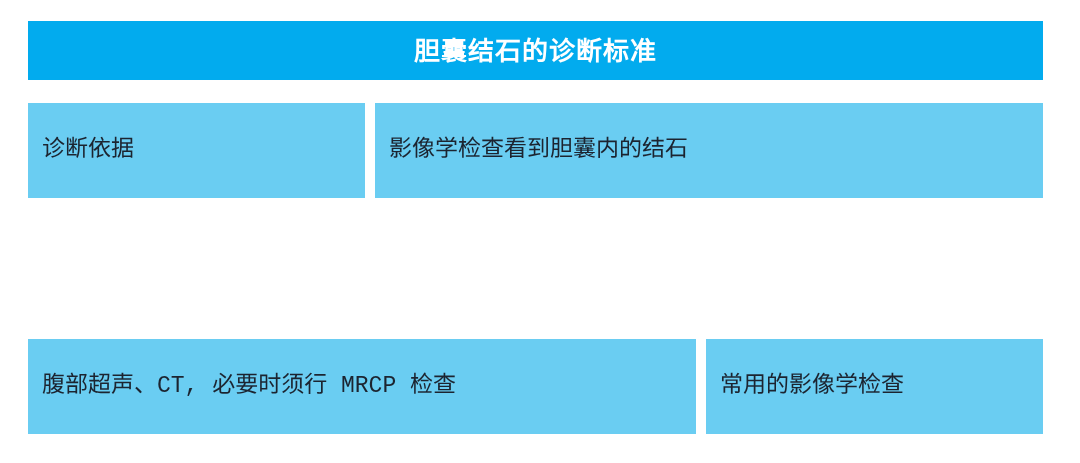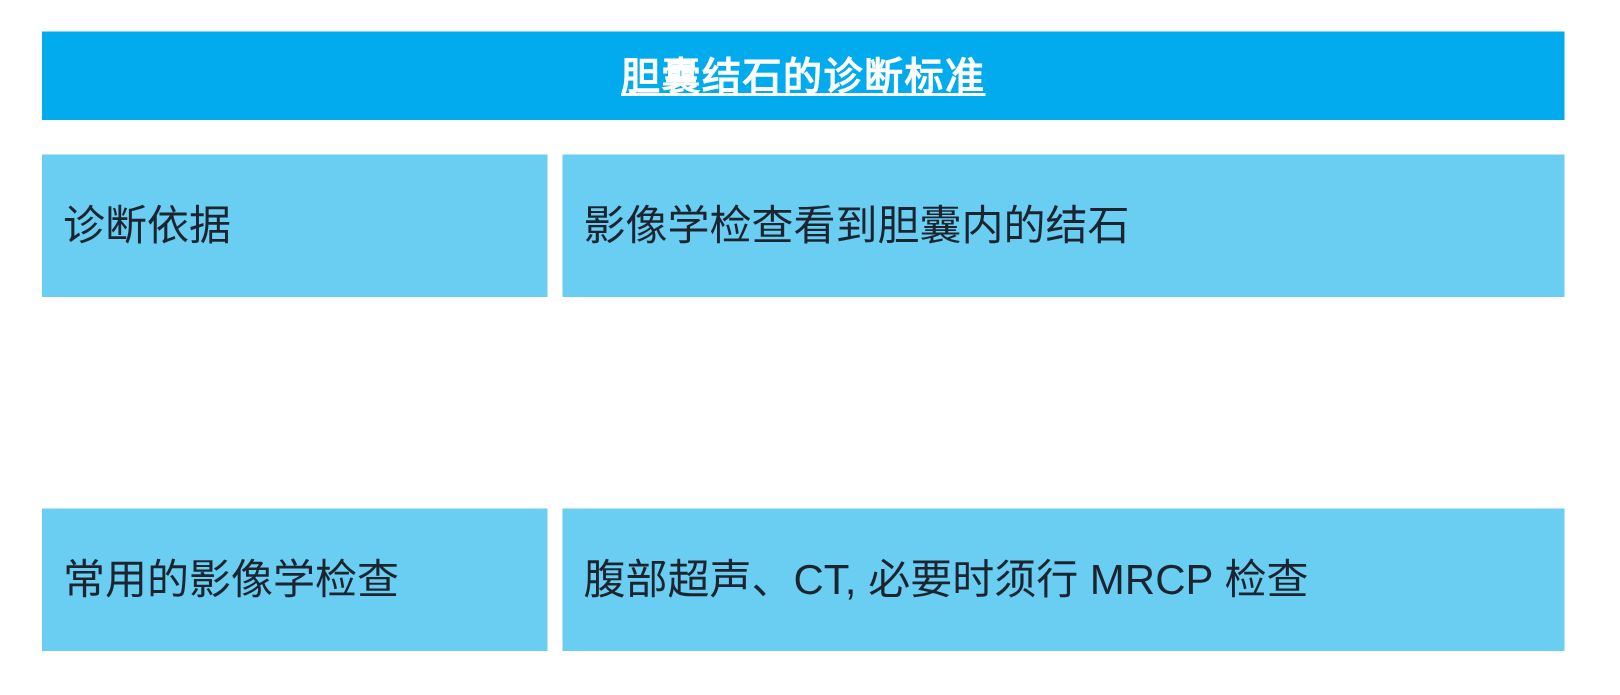--- a/index.html
+++ b/index.html
@@ -34,21 +34,20 @@
     justify-content: center;
     box-sizing: border-box;
   }
   .table-header-title {
     color: #ffffff;
     font-size: 26px;
     font-weight: 700;
     letter-spacing: 1px;
     line-height: 1;
     white-space: nowrap;
-    text-decoration: underline;
   }
 
   
   .table-body {
     margin-top: 23px;
     display: flex;
     flex-direction: column;
     gap: 23px;
   }
 
@@ -57,23 +56,24 @@
     gap: 10px;
     height: 95px;
   }
 
   .cell {
     display: flex;
     align-items: center;
     box-sizing: border-box;
     padding: 0 14px;
     color: #1c2430;
-    font-size: 28px;
+    font-size: 23px;
     line-height: 1.25;
     white-space: nowrap;
+    font-family: Liberation Mono, monospace;
   }
 
   .cell-label {
     width: 337px;
     flex: 0 0 337px;
   }
 
   .cell-value {
     width: 668px;
     flex: 0 0 668px;
@@ -96,18 +96,18 @@
 
     <div class="table-row tone-blue">
       <div class="cell cell-label">诊断依据</div>
       <div class="cell cell-value">影像学检查看到胆囊内的结石</div>
     </div>
 
     <div class="table-row tone-green">
     </div>
 
     <div class="table-row tone-blue">
+      <div class="cell cell-value">腹部超声、CT, 必要时须行 MRCP 检查</div>
       <div class="cell cell-label">常用的影像学检查</div>
-      <div class="cell cell-value">腹部超声、CT, 必要时须行 MRCP 检查</div>
     </div>
 
   </div>
 </div>
 
 </body></html>

